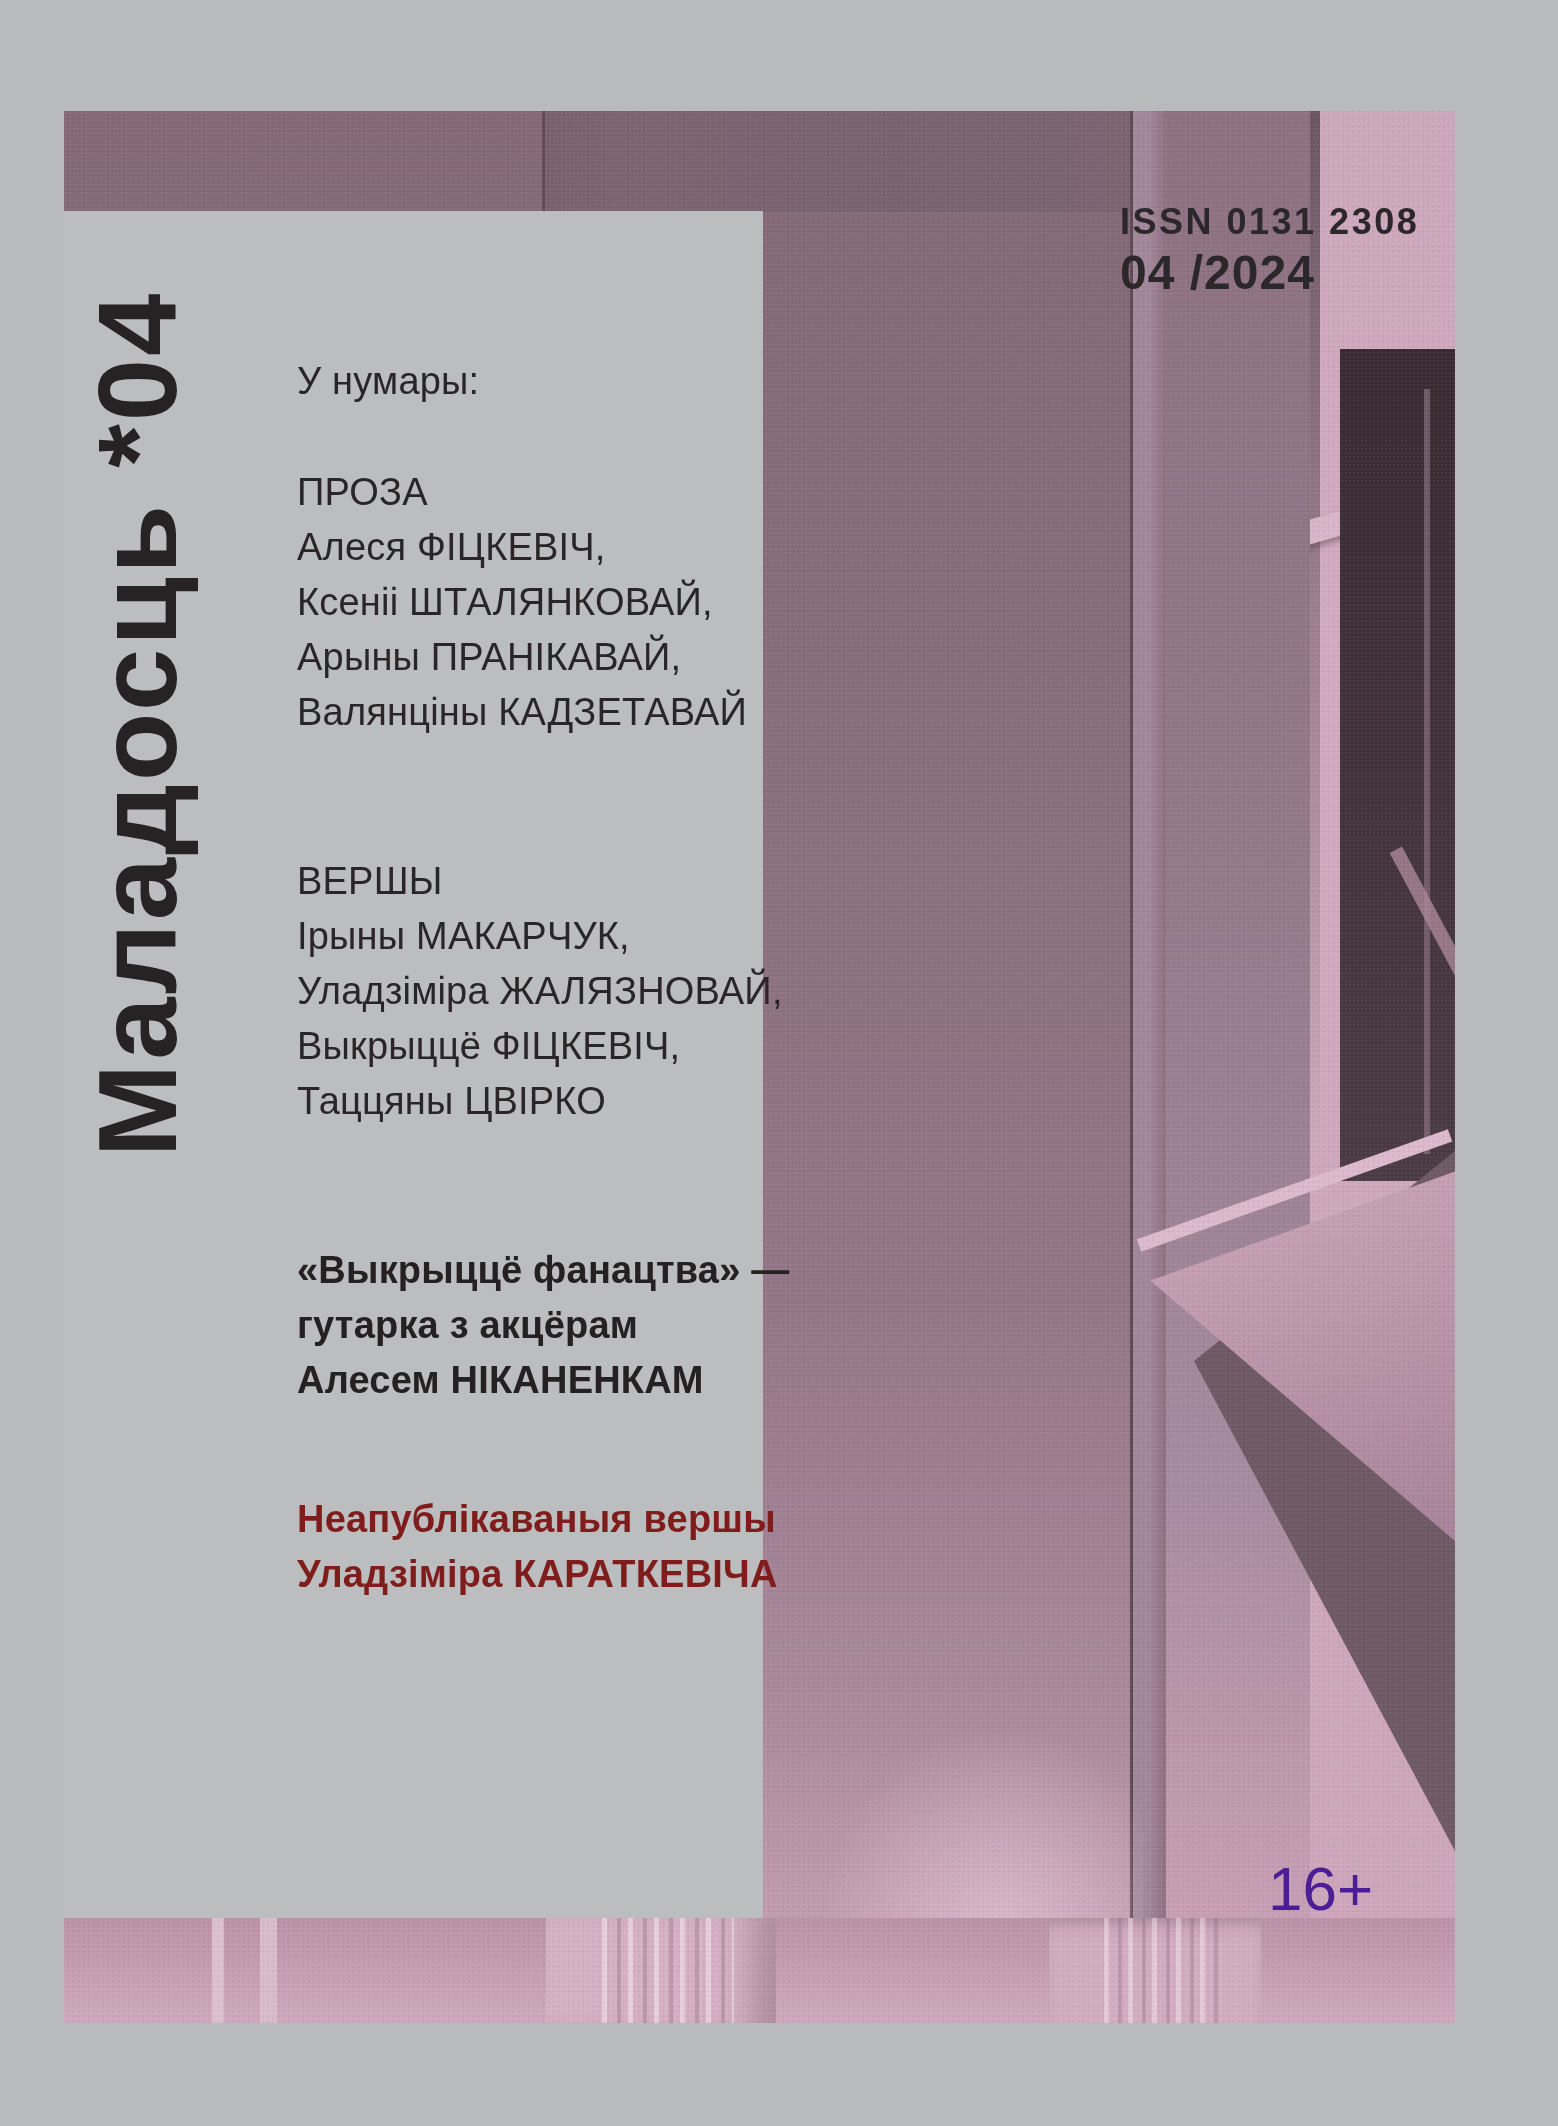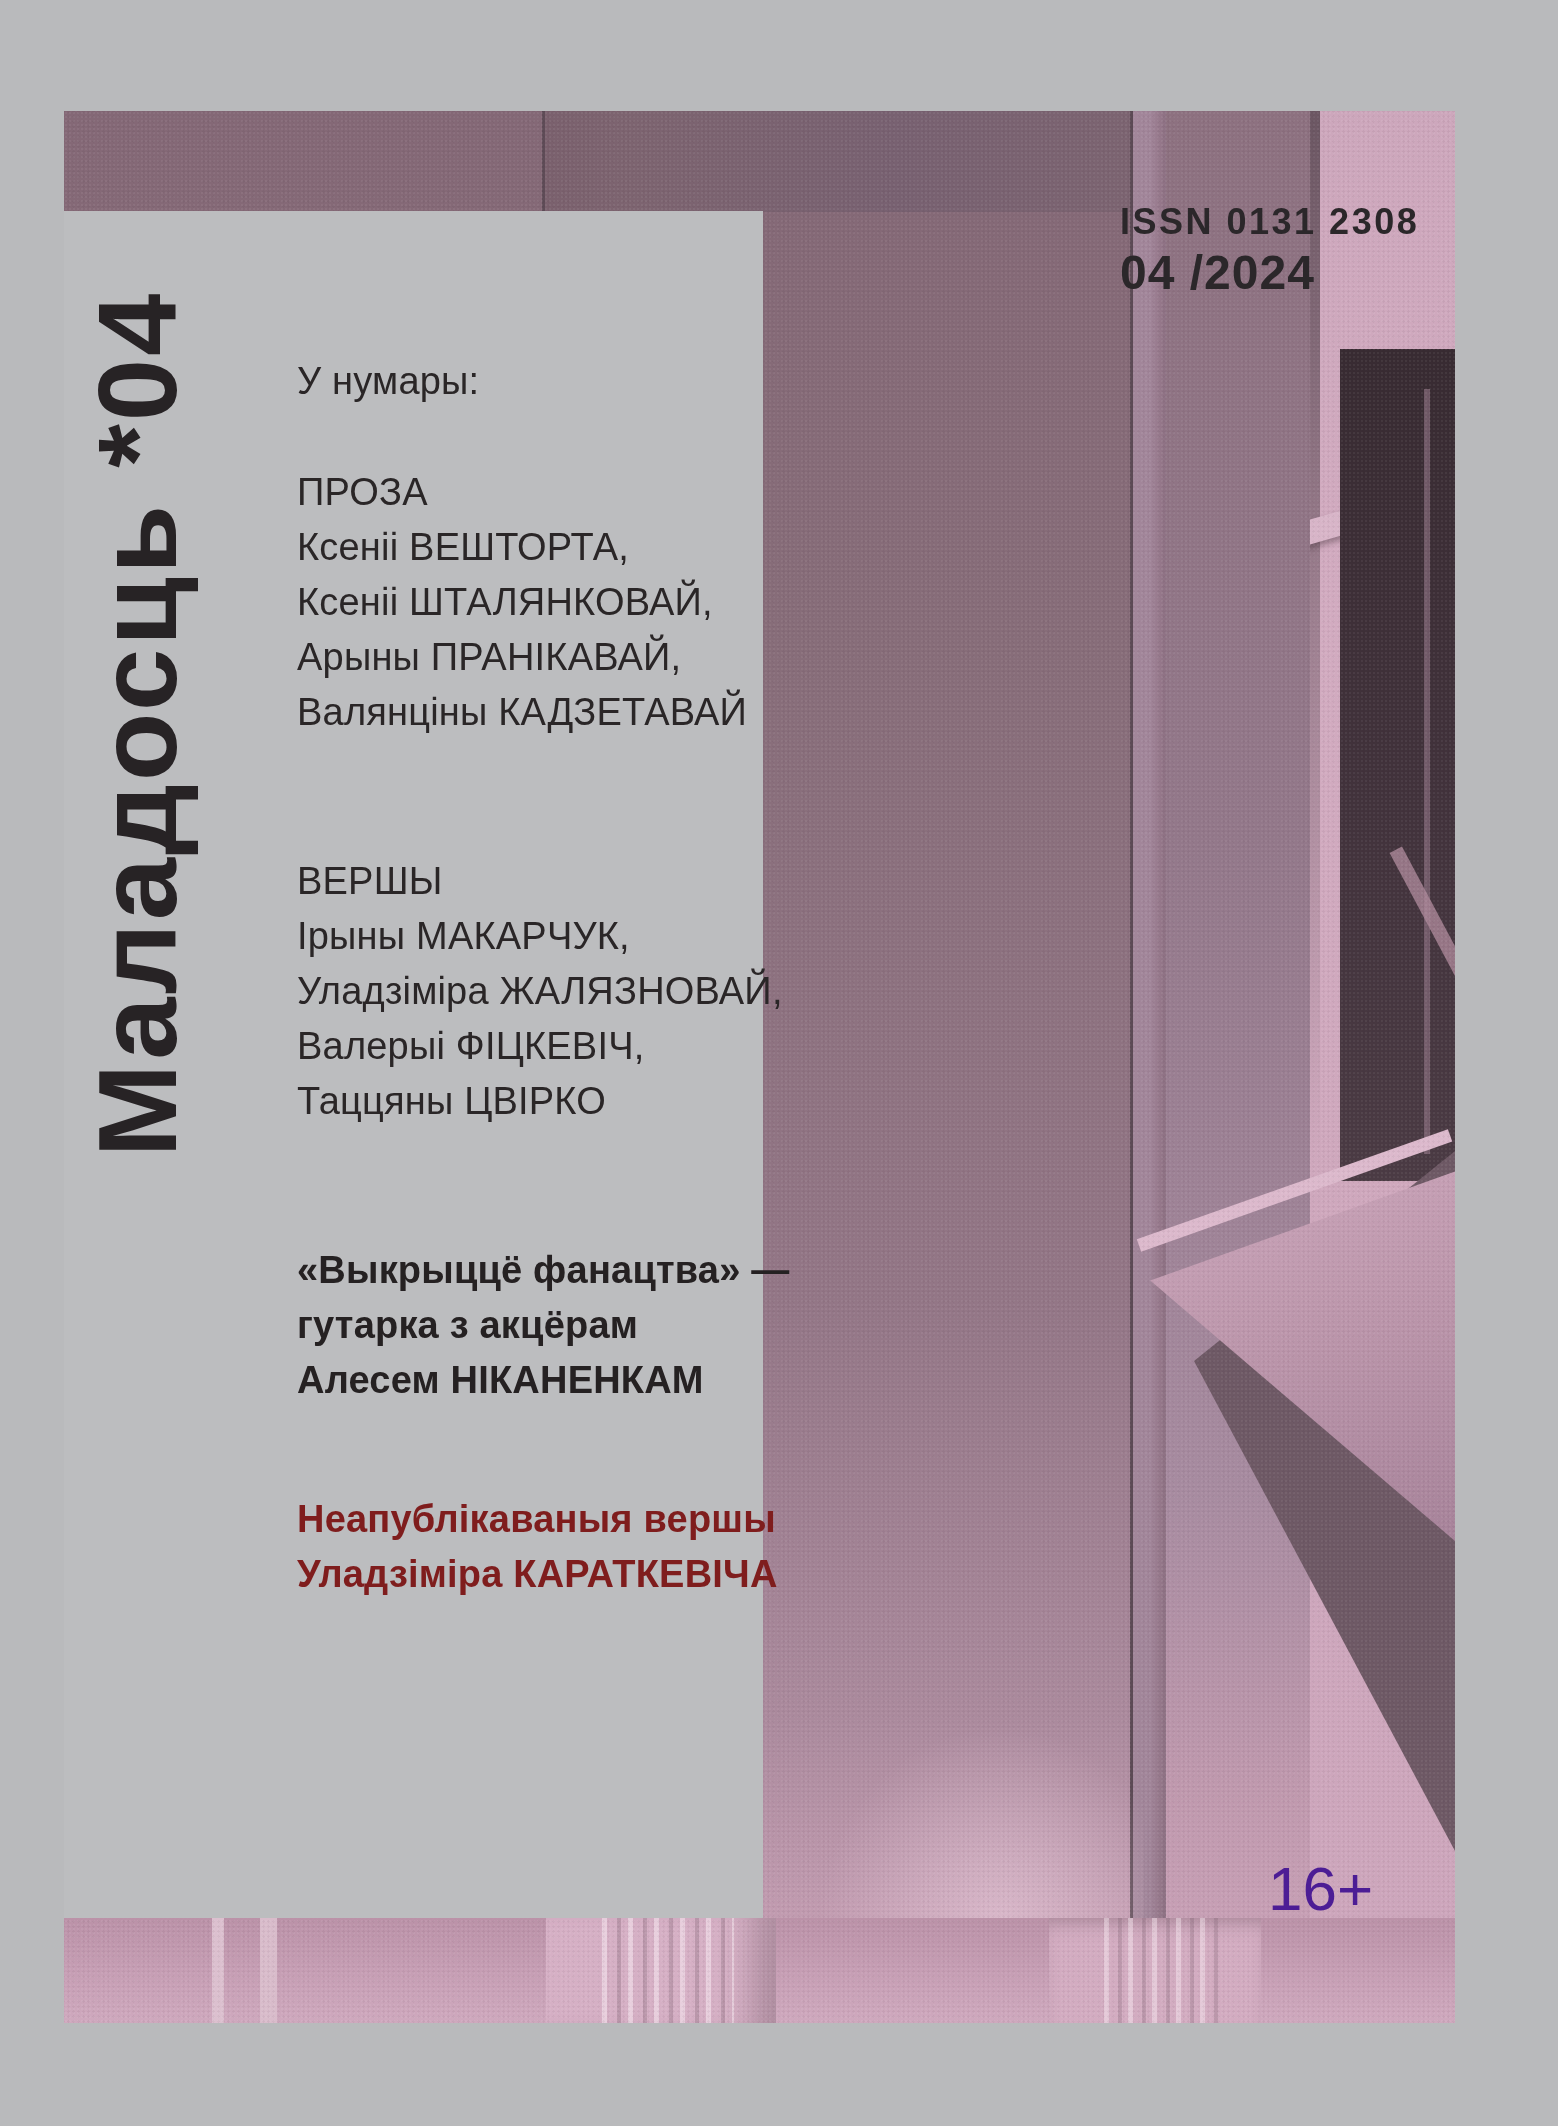--- a/index.html
+++ b/index.html
@@ -125,31 +125,31 @@
 
   <div class="issn-block">
     <div class="issn-line">ISSN 0131 2308</div>
     <div class="issue-line">04 /2024</div>
   </div>
 
   <div class="tblock t-intro">У нумары:</div>
 
   <div class="tblock t-prose">
     <div>ПРОЗА</div>
-    <div>Ксеніі ВЕШТОРТА,</div>
+    <div>Алеся ФІЦКЕВІЧ,</div>
     <div>Ксеніі ШТАЛЯНКОВАЙ,</div>
     <div>Арыны ПРАНІКАВАЙ,</div>
     <div>Валянціны КАДЗЕТАВАЙ</div>
   </div>
 
   <div class="tblock t-verse">
     <div>ВЕРШЫ</div>
     <div>Ірыны МАКАРЧУК,</div>
     <div>Уладзіміра ЖАЛЯЗНОВАЙ,</div>
-    <div>Валерыі ФІЦКЕВІЧ,</div>
+    <div>Выкрыццё ФІЦКЕВІЧ,</div>
     <div>Таццяны ЦВІРКО</div>
   </div>
 
   <div class="tblock t-feat1">
     <div>«Выкрыццё фанацтва» —</div>
     <div>гутарка з акцёрам</div>
     <div>Алесем НІКАНЕНКАМ</div>
   </div>
 
   <div class="tblock t-feat2">

